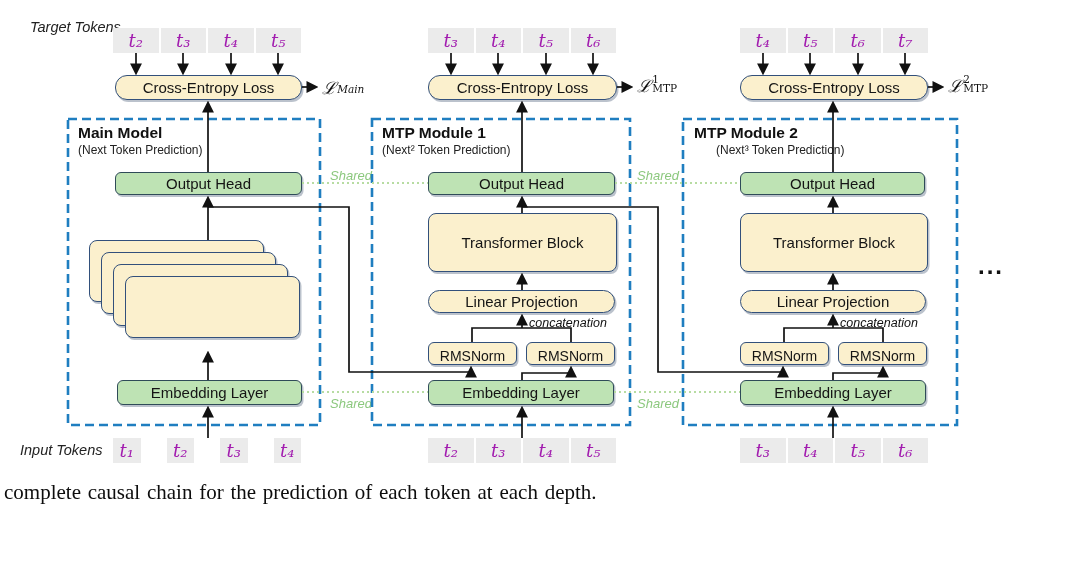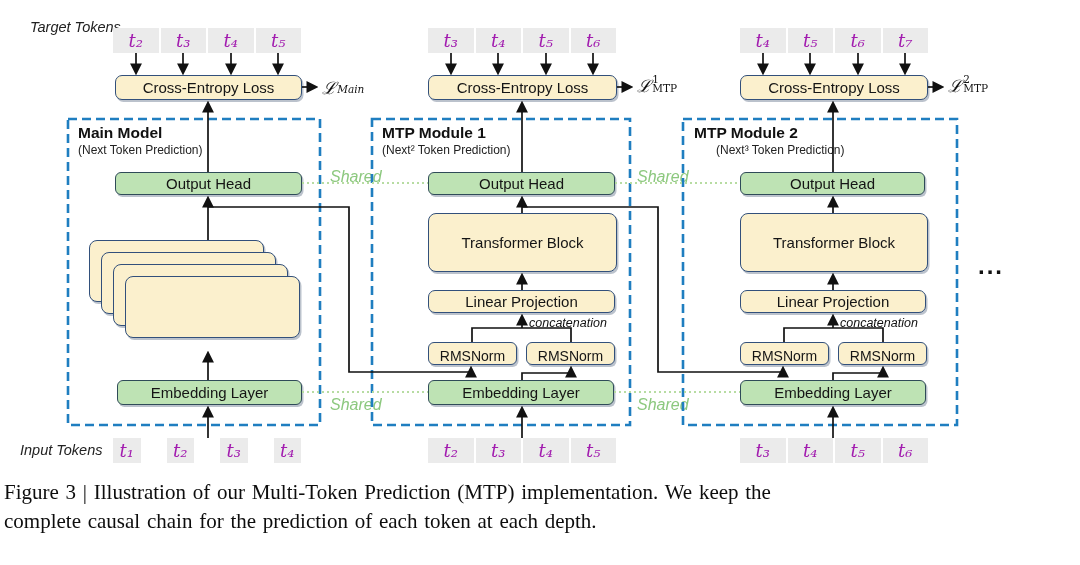--- a/index.html
+++ b/index.html
@@ -1,32 +1,32 @@
 <!DOCTYPE html>
 <html><head>
 <meta charset="utf-8">
 <style>
   html,body{margin:0;padding:0;background:#fff;}
   #fig{position:relative;width:1080px;height:565px;background:#ffffff;overflow:hidden;
        font-family:"Liberation Sans",sans-serif;color:#1b1b1b;}
   .box{position:absolute;display:flex;align-items:center;justify-content:center;
        font-size:15px;color:#151515;z-index:2;box-sizing:border-box;}
-  .yellow{background:#FBF0CD;border:1.8px solid #32507B;border-radius:7px;
+  .yellow{background:#FBF0CD;border:1.8px solid #32507B;border-radius:12px;
           box-shadow:1.5px 2px 0 rgba(60,80,110,0.35);}
   .green{background:#BEE3B4;border:1.8px solid #2F4B58;border-radius:6px;
          box-shadow:1.5px 2px 0 rgba(60,80,110,0.35);}
   .biground{border-radius:8px;}
   .rms{font-size:14px;border-radius:6px;align-items:flex-end;}
   .tokrow{position:absolute;display:flex;gap:2px;z-index:2;}
   .tok{flex:1;background:#EBEBEB;display:flex;align-items:center;justify-content:center;
        font-family:"DejaVu Serif",serif;font-style:italic;font-size:18px;color:#a21caf;}
   .side-label{position:absolute;font-style:italic;font-size:14.5px;color:#222;z-index:2;}
   .module-title{position:absolute;font-weight:700;font-size:15.5px;color:#111;z-index:2;}
   .module-sub{position:absolute;font-size:12px;color:#222;z-index:2;}
-  .shared{position:absolute;font-style:italic;font-size:16px;color:#8CC87E;z-index:2;}
+  .shared{position:absolute;font-style:italic;font-size:13px;color:#8CC87E;z-index:2;}
   .concat{position:absolute;font-style:italic;font-size:12.5px;color:#111;z-index:4;}
   .loss{position:absolute;font-family:"DejaVu Serif",serif;font-style:italic;
         font-size:17px;color:#111;display:flex;align-items:flex-start;z-index:2;}
   .lstack{display:inline-flex;flex-direction:column;align-items:flex-start;
           font-size:10.5px;line-height:9px;margin-left:1px;padding-top:1px;font-style:normal;}
   .loss-main .lstack{padding-top:9px;}
   .loss-main .lsub{font-style:italic;}
   .ellipsis{position:absolute;font-size:24px;font-weight:700;letter-spacing:2px;color:#111;z-index:2;}
   .caption{position:absolute;left:4px;top:478px;width:1040px;
            font-family:"Liberation Serif",serif;font-size:21px;line-height:28.5px;
@@ -228,17 +228,16 @@
       <path d="M833 213 V198" marker-end="url(#arr)"></path>
       <path d="M833 290 V275" marker-end="url(#arr)"></path>
       <path d="M784 342 V328 H883 V342"></path>
       <path d="M833 328 V316" marker-end="url(#arr)"></path>
       <path d="M833 380 V373 H883 V368" marker-end="url(#arr)"></path>
       <path d="M833 438 V408" marker-end="url(#arr)"></path>
     </g>
   </svg>
 
   <div class="caption">
-    <div>Figure 3 | Illustration of our Multi-Token Prediction (MTP) implementation.  We keep the</div>
     <div>complete causal chain for the prediction of each token at each depth.</div>
   </div>
 
 </div>
 
 </body></html>

